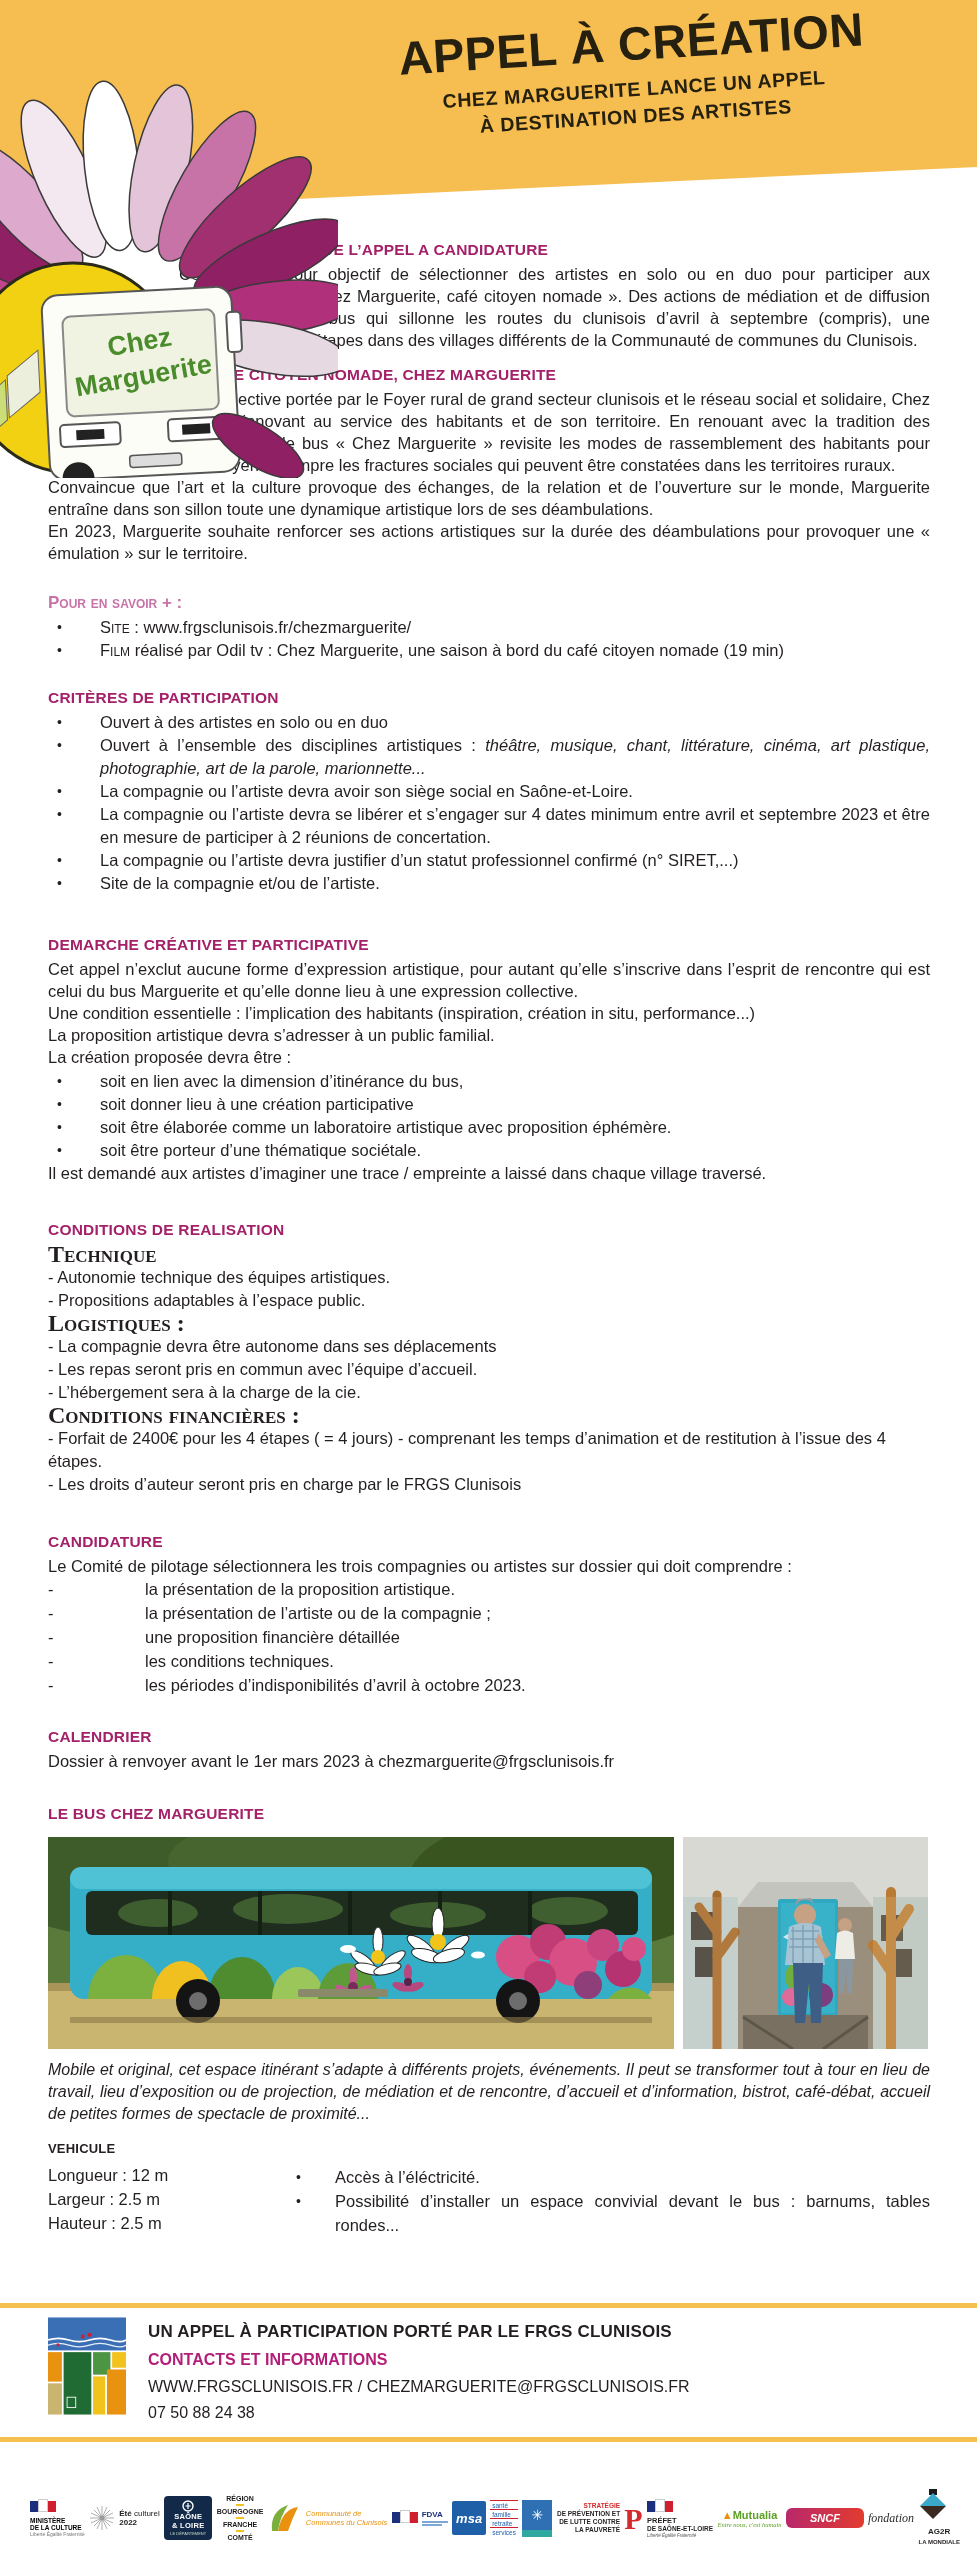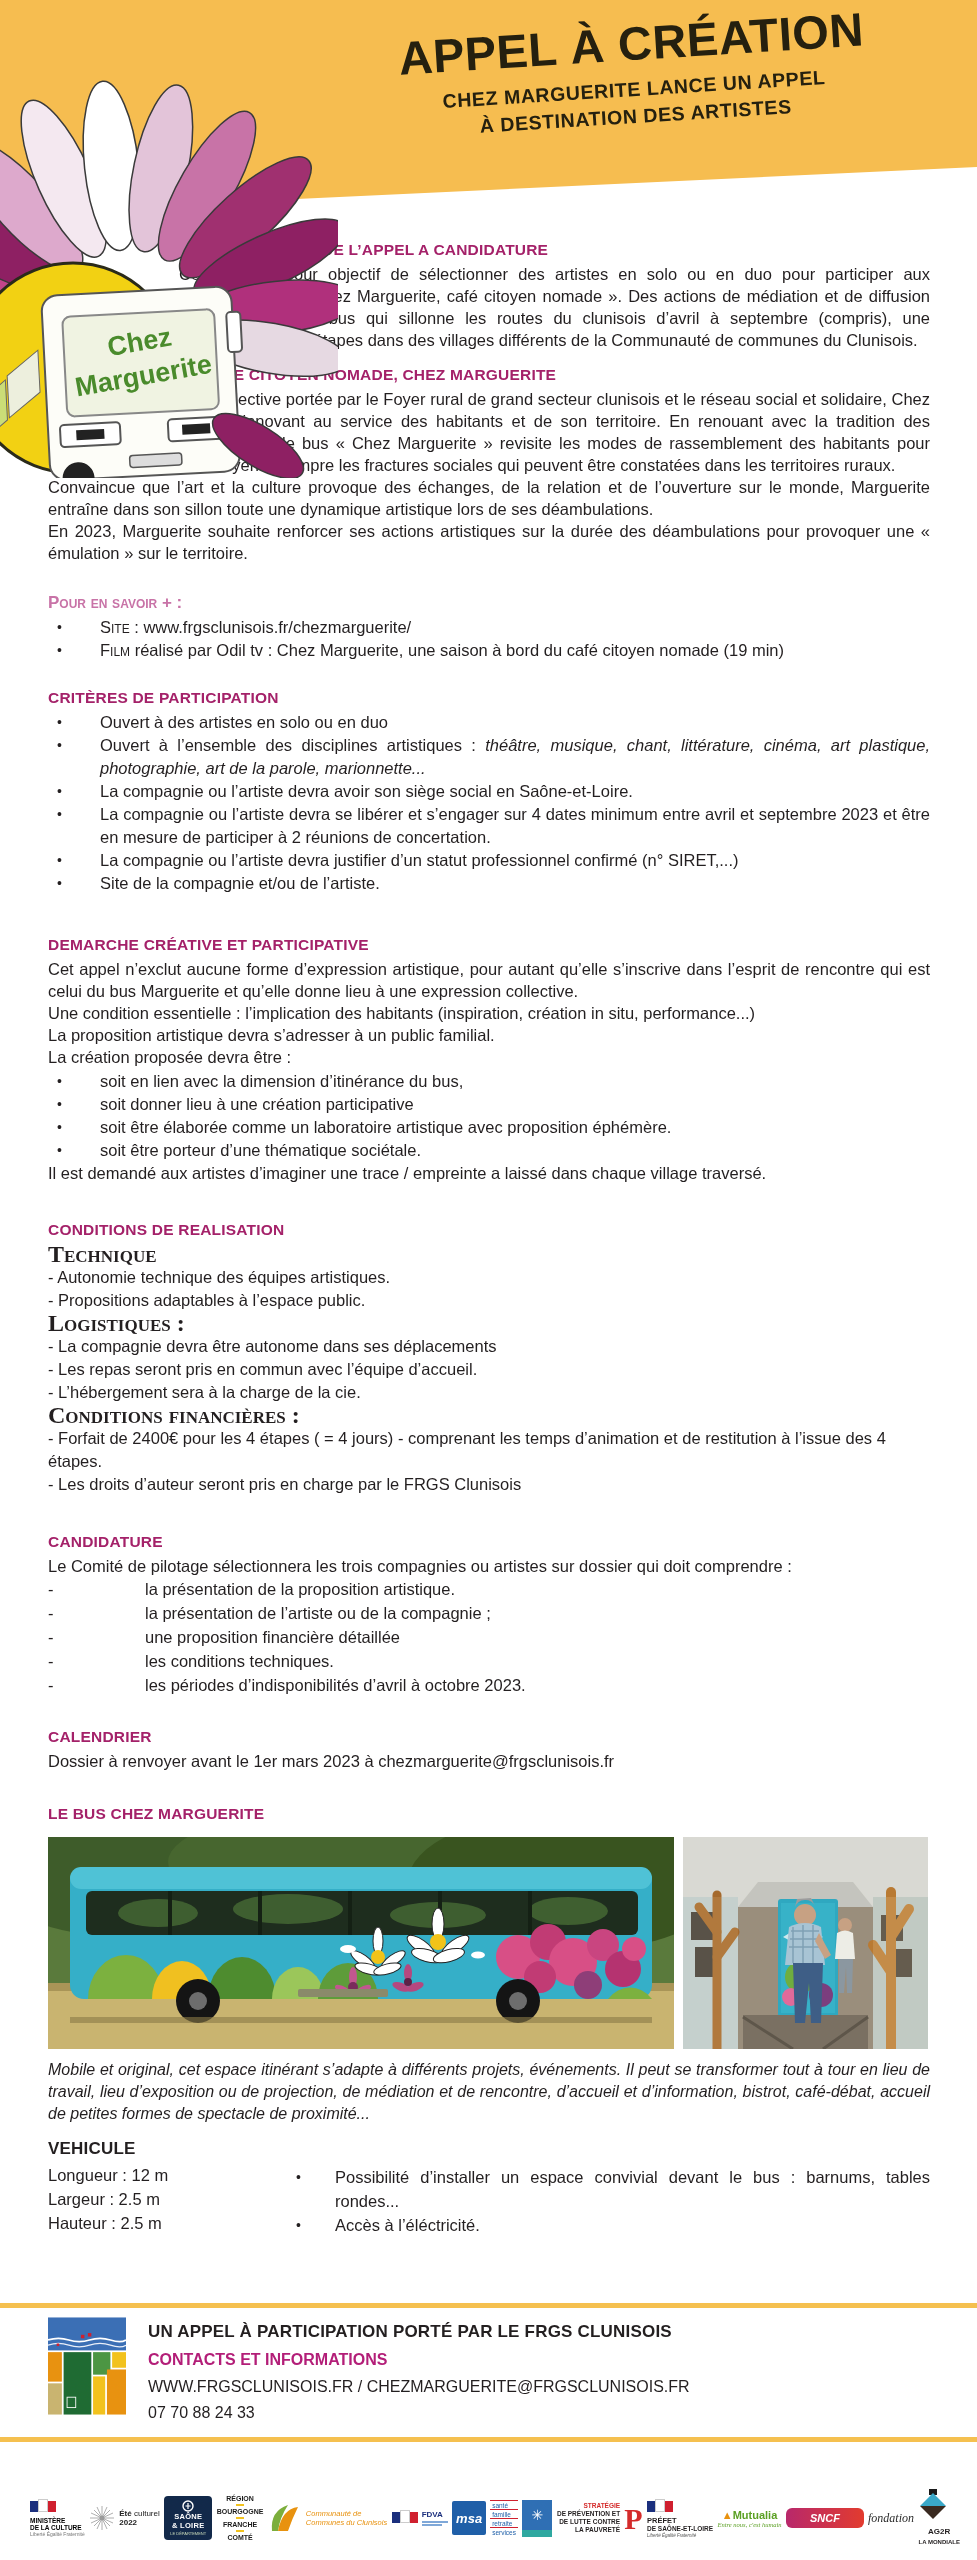--- a/index.html
+++ b/index.html
@@ -374,31 +374,31 @@
             <path d="M156 122 h14 l-1 34 h-5 l-1 -26 -2 26 h-5 z" fill="#8B97A0"></path>
           </g>
           <rect x="0" y="60" width="55" height="152" fill="#E8C48A" opacity="0.18"></rect>
           <rect x="190" y="60" width="55" height="152" fill="#E8C48A" opacity="0.25"></rect>
         </svg>
       </div>
       <p class="caption">Mobile et original, cet espace itinérant s’adapte à différents projets, événements. Il peut se transformer tout à tour en lieu de travail, lieu d’exposition ou de projection, de médiation et de rencontre, d’accueil et d’information, bistrot, café-débat, accueil de petites formes de spectacle de proximité...</p>
     </section>
 
     <section class="sec m14">
-      <h2 style="color:#231f20; font-size:17px;">VEHICULE</h2>
+      <h2 style="color:#231f20; font-size:13px;">VEHICULE</h2>
       <div class="veh-row">
         <div class="veh-left">
           <div>Longueur : 12 m</div>
           <div>Largeur : 2.5 m</div>
           <div>Hauteur : 2.5 m</div>
         </div>
         <div class="veh-right">
           <ul class="dots">
+            <li>Accès à l’éléctricité.</li>
             <li>Possibilité d’installer un espace convivial devant le bus : barnums, tables rondes...</li>
-            <li>Accès à l’éléctricité.</li>
           </ul>
         </div>
       </div>
     </section>
   </div>
 
   <div class="ybar" style="top:2303px"></div>
 
   <div class="footer-block">
     <svg width="78" height="100" viewBox="0 0 90 112">
@@ -414,21 +414,21 @@
       <rect x="74" y="40" width="16" height="18" fill="#F2C21D"></rect>
       <rect x="52" y="68" width="14" height="44" fill="#F2C21D"></rect>
       <rect x="68" y="60" width="22" height="52" fill="#E89210"></rect>
       <rect x="0" y="76" width="16" height="36" fill="#C9B470"></rect>
       <rect x="22" y="92" width="10" height="12" fill="none" stroke="#fff" stroke-width="1"></rect>
     </svg>
     <div class="footer-text">
       <div class="f-line1">UN APPEL À PARTICIPATION PORTÉ PAR LE FRGS CLUNISOIS</div>
       <div class="f-line2">CONTACTS ET INFORMATIONS</div>
       <div class="f-line3 link">WWW.FRGSCLUNISOIS.FR / CHEZMARGUERITE@FRGSCLUNISOIS.FR</div>
-      <div class="f-line4">07 70 88 24 33</div>
+      <div class="f-line4">07 50 88 24 38</div>
     </div>
   </div>
 
   <div class="ybar" style="top:2437px"></div>
 
   <div class="partners">
 
     <div class="pl">
       <div class="txt" style="text-align:left">
         <span class="flagmini"><i class="fb"></i><i class="fw"></i><i class="fr"></i></span>

